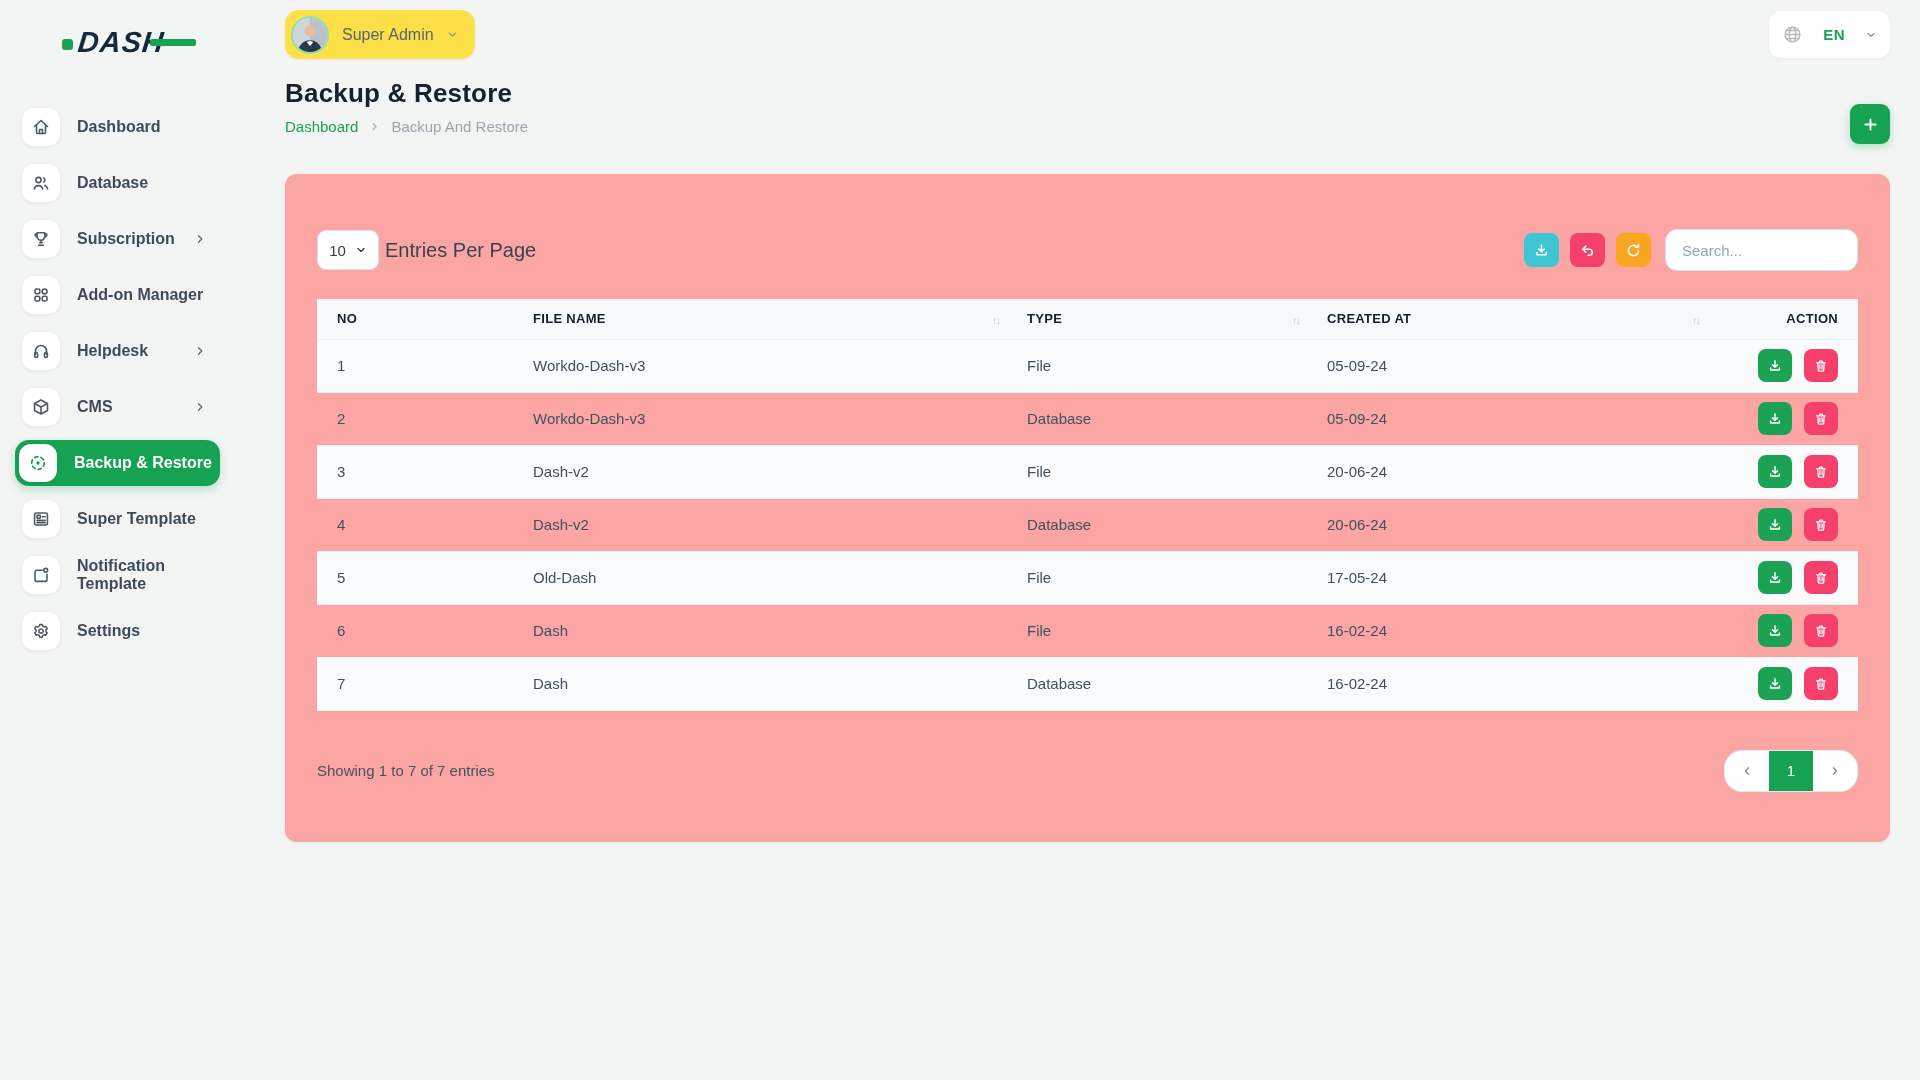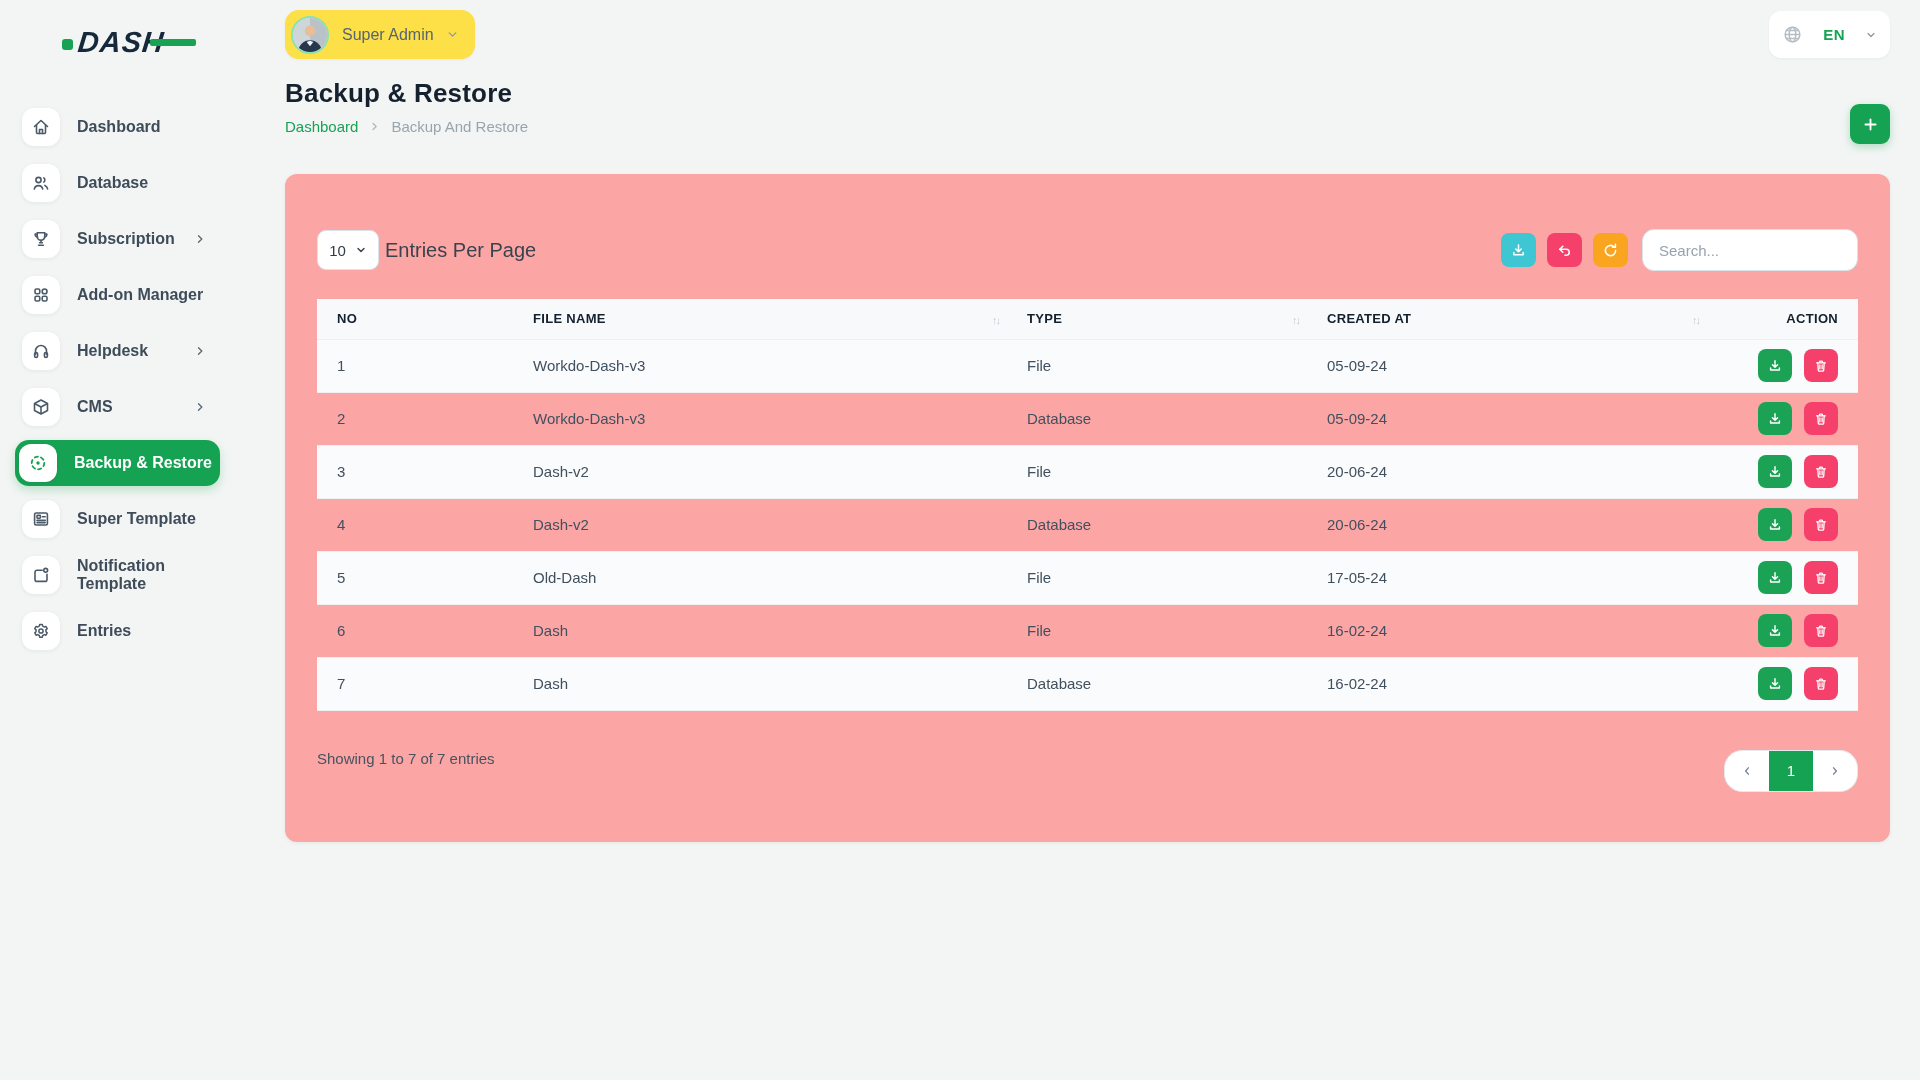--- a/index.html
+++ b/index.html
@@ -55,38 +55,38 @@
   .select { width:62px; height:40px; border:1px solid #dbe3ea; border-radius:9px; background:#fff; cursor:pointer;
             display:flex; align-items:center; justify-content:center; gap:9px; font-size:15px; color:#2f3b46; }
   .select .chev { color:#39434d; }
   .entries-label { margin-left:6px; font-size:20px; color:#39434d; }
   .spacer { flex:1; }
   .icon-btn { width:35px; height:34px; border-radius:8px; border:none; cursor:pointer; color:#fff;
               display:flex; align-items:center; justify-content:center; margin-left:11px; }
   .btn-teal { background:#3EC6D3; }
   .btn-rose { background:#F5406B; }
   .btn-amber { background:#F9A51F; }
-  .search-input { width:216px; height:42px; margin-left:14px; border:1px solid #dbe3ea; border-radius:12px;
+  .search-input { width:193px; height:42px; margin-left:14px; border:1px solid #dbe3ea; border-radius:12px;
                   padding:0 16px; font-size:15px; color:#3f4a56; outline:none; font-family:"Liberation Sans", sans-serif; }
   .search-input::placeholder { color:#97a3ae; }
 
   table { width:100%; border-collapse:collapse; table-layout:fixed; margin-top:28px; }
   thead th { height:40px; background:#f7f9fb; text-align:left; padding:0 8px 0 20px; font-size:13px; font-weight:700;
              color:#13202e; letter-spacing:.3px; }
   th .sort { float:right; color:#c6cdd5; font-size:11px; font-weight:400; letter-spacing:-2px; margin-top:3px; }
   tbody td { height:53px; padding:0 8px 0 20px; font-size:15px; color:#41505e; border-top:1px solid #eef1f4; }
   tbody tr:nth-child(odd) { background:#fafbfc; }
   tbody tr:last-child td { border-bottom:1px solid #eef1f4; }
   th.col-action, td.col-action { text-align:right; padding-right:20px; }
   .row-btn { display:inline-flex; width:34px; height:33px; border-radius:8px; border:none; cursor:pointer; color:#fff;
              align-items:center; justify-content:center; margin-left:8px; vertical-align:middle; }
   .row-green { background:#1BA255; }
   .row-rose { background:#F5406B; }
 
-  .card-foot { display:flex; justify-content:space-between; align-items:flex-start; margin-top:39px; }
+  .card-foot { display:flex; justify-content:space-between; align-items:center; margin-top:39px; }
   .summary { font-size:15px; color:#47535f; }
   .pager { display:flex; border:1px solid #e4e9ee; border-radius:18px; overflow:hidden; background:#fff; }
   .pg { width:44px; height:40px; display:flex; align-items:center; justify-content:center; cursor:pointer; color:#7b8794; font-size:15px; }
   .pg.active { background:#16A253; color:#fff; }
   svg { display:block; }
 </style>
 </head>
 <body>
 
 <div class="app">
@@ -215,21 +215,21 @@
         <span class="nav-label">Notification Template</span>
       </div>
 
       <div class="nav-item">
         <span class="tile">
           <svg width="20" height="20" viewBox="0 0 20 20" fill="none" stroke="currentColor" stroke-width="1.5" stroke-linejoin="round">
               <path d="M8.7 3.4 h2.6 l.4 1.7 a5.1 5.1 0 0 1 1.5.9 l1.7-.6 1.3 2.3 -1.3 1.2 a5.1 5.1 0 0 1 0 1.8 l1.3 1.2 -1.3 2.3 -1.7-.6 a5.1 5.1 0 0 1-1.5.9 l-.4 1.7 H8.7 l-.4-1.7 a5.1 5.1 0 0 1-1.5-.9 l-1.7.6 -1.3-2.3 1.3-1.2 a5.1 5.1 0 0 1 0-1.8 L3.8 7.7 5.1 5.4 l1.7.6 a5.1 5.1 0 0 1 1.5-.9 Z"></path>
               <circle cx="10" cy="10" r="2.1"></circle>
             </svg>
         </span>
-        <span class="nav-label">Entries</span>
+        <span class="nav-label">Settings</span>
       </div>
 
     </div>
   </div>
 
   <div class="main">
 
     <div class="topbar">
       <div class="user-pill">
         <span class="avatar">

